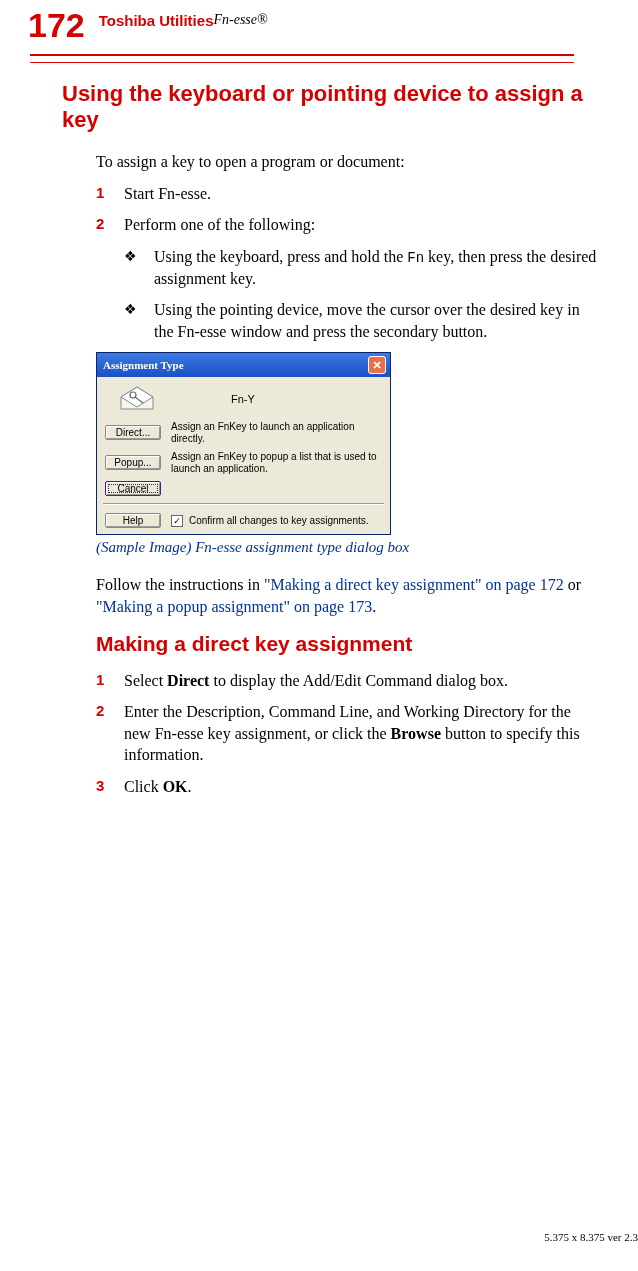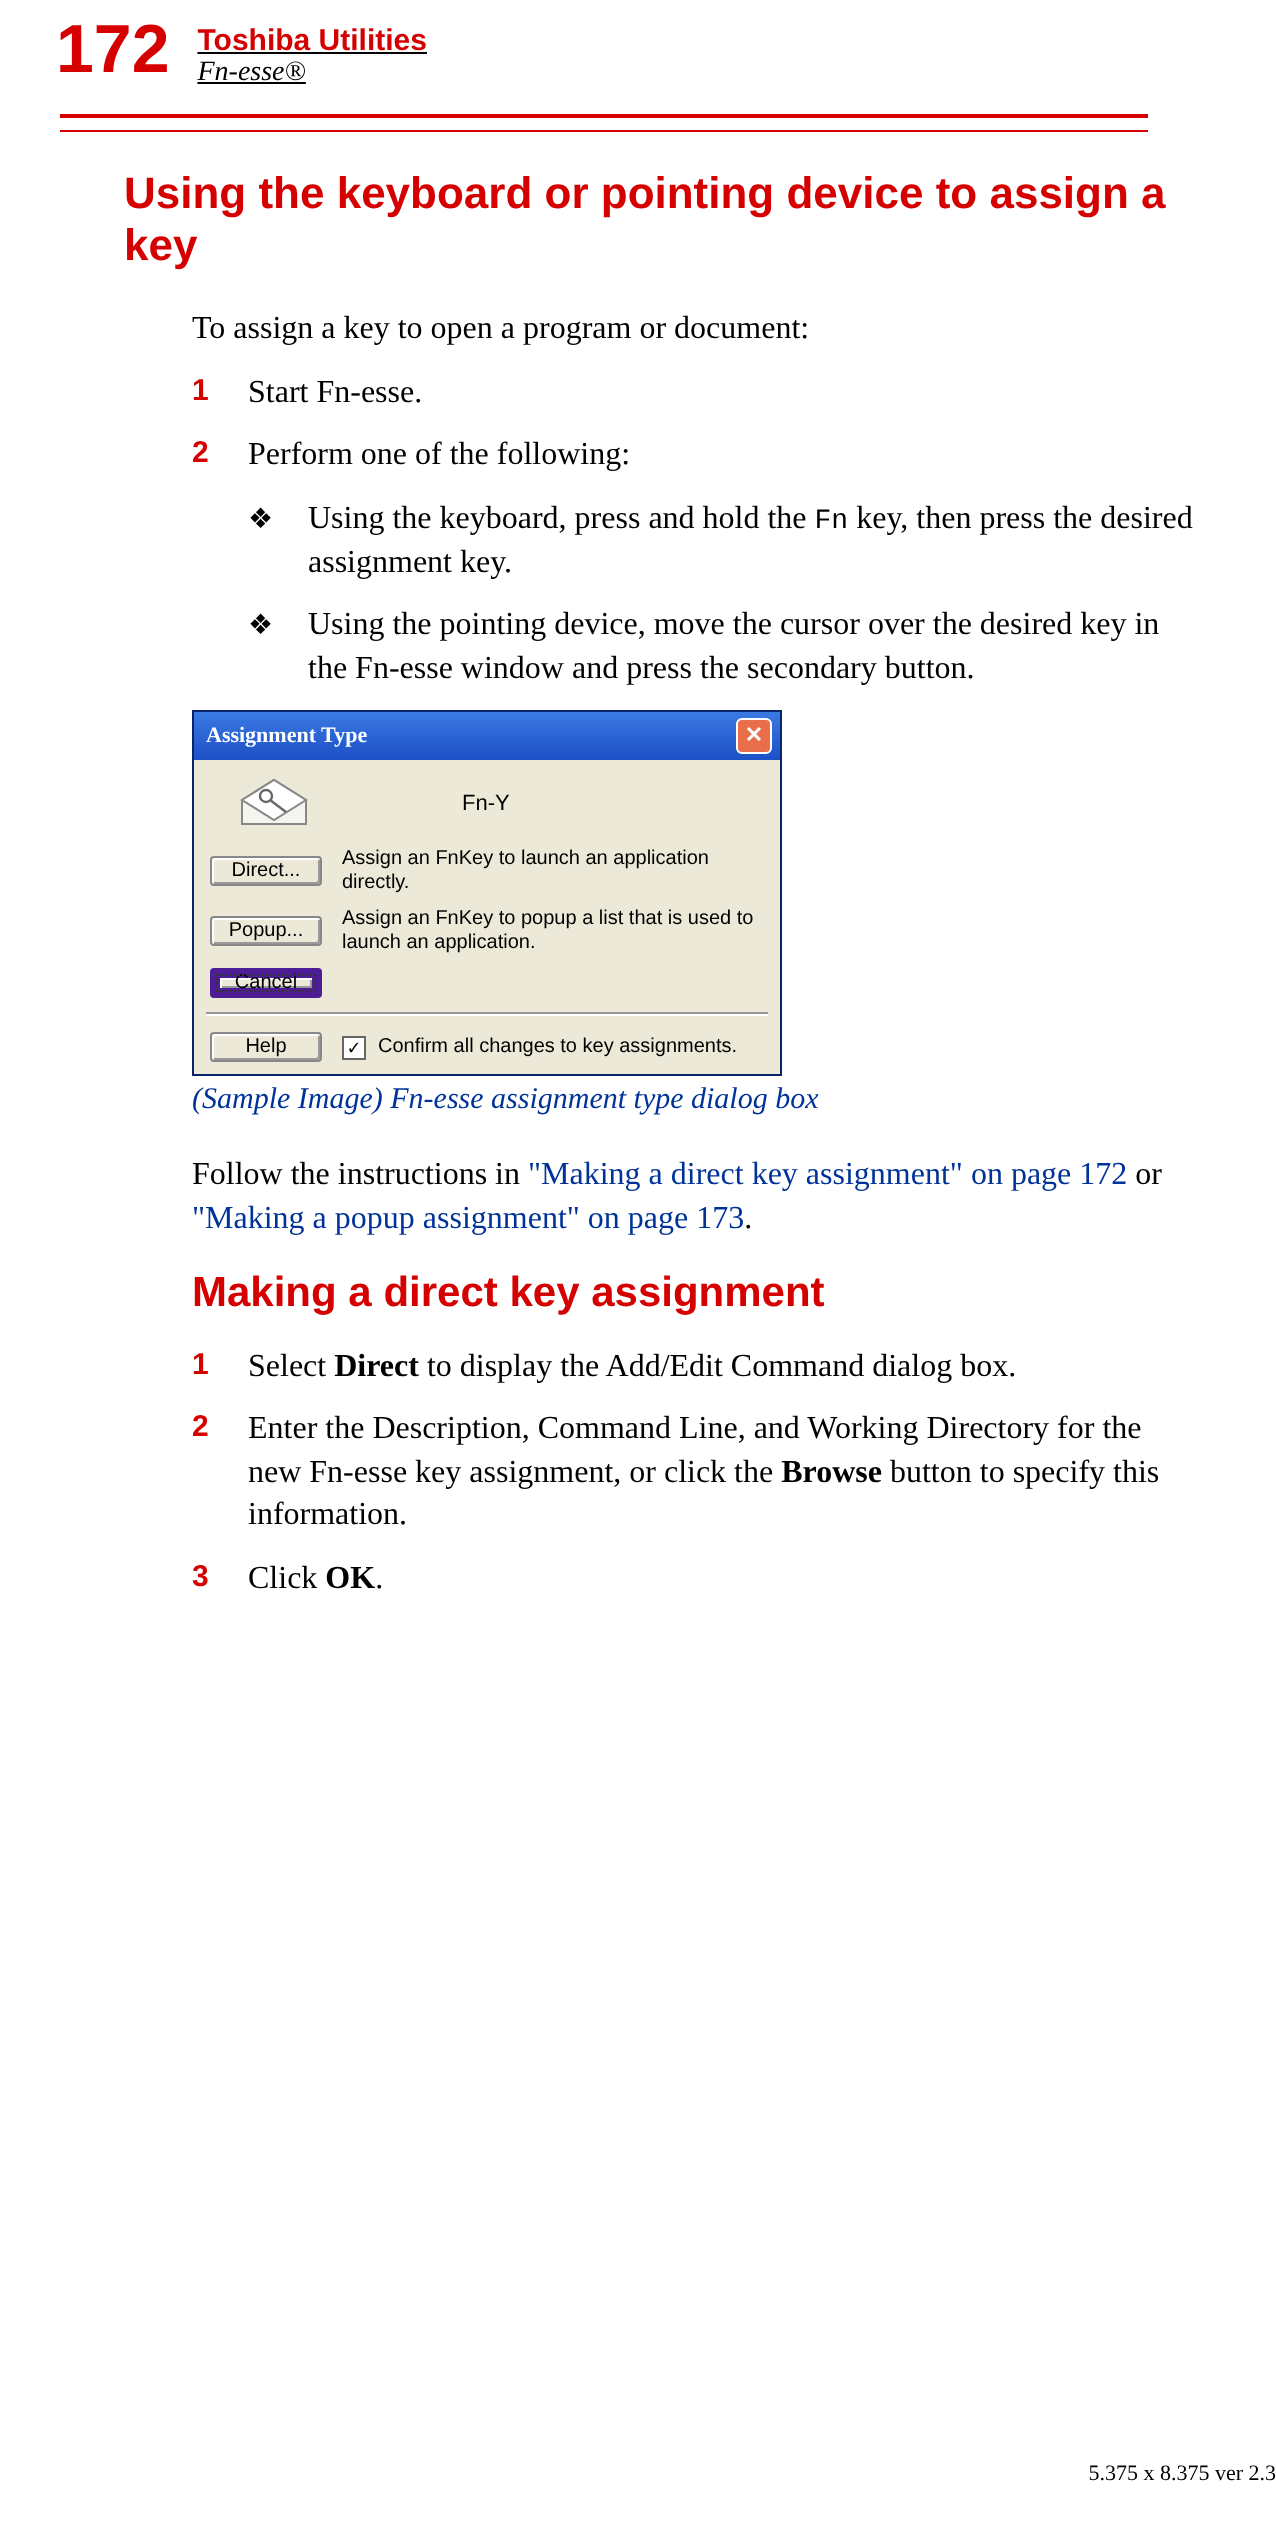--- a/index.html
+++ b/index.html
@@ -21,23 +21,22 @@
     .page-number {
       font-family: Arial, sans-serif;
       font-size: 34px;
       font-weight: bold;
       color: #d50000;
       padding: 0 14px 0 28px;
       line-height: 1;
     }
     .header-text {
       display: flex;
-      flex-direction: column;
+      flex-direction: row;
       padding-top: 4px;
-      text-decoration: underline;
     }
     .header-title {
       font-family: Arial, sans-serif;
       font-size: 15px;
       font-weight: bold;
       font-stretch: condensed;
       color: #d50000;
     }
     .header-subtitle {
       font-family: Georgia, serif;
@@ -181,21 +180,21 @@
       border: 1px solid #888;
       border-radius: 2px;
       box-shadow: 1px 1px 0 #fff inset, -1px -1px 0 #999 inset;
       display: flex;
       align-items: center;
       justify-content: center;
       margin-left: 2px;
       flex-shrink: 0;
     }
     .dialog-btn.focused {
-      border: 5px solid #4c1d95;
+      border: 1px solid #4c1d95;
       outline: 1px dotted #333;
       outline-offset: -4px;
     }
     .dialog-desc {
       font-size: 10px;
       color: #000;
       margin-left: 10px;
       line-height: 1.15;
     }
     .dialog-divider {

